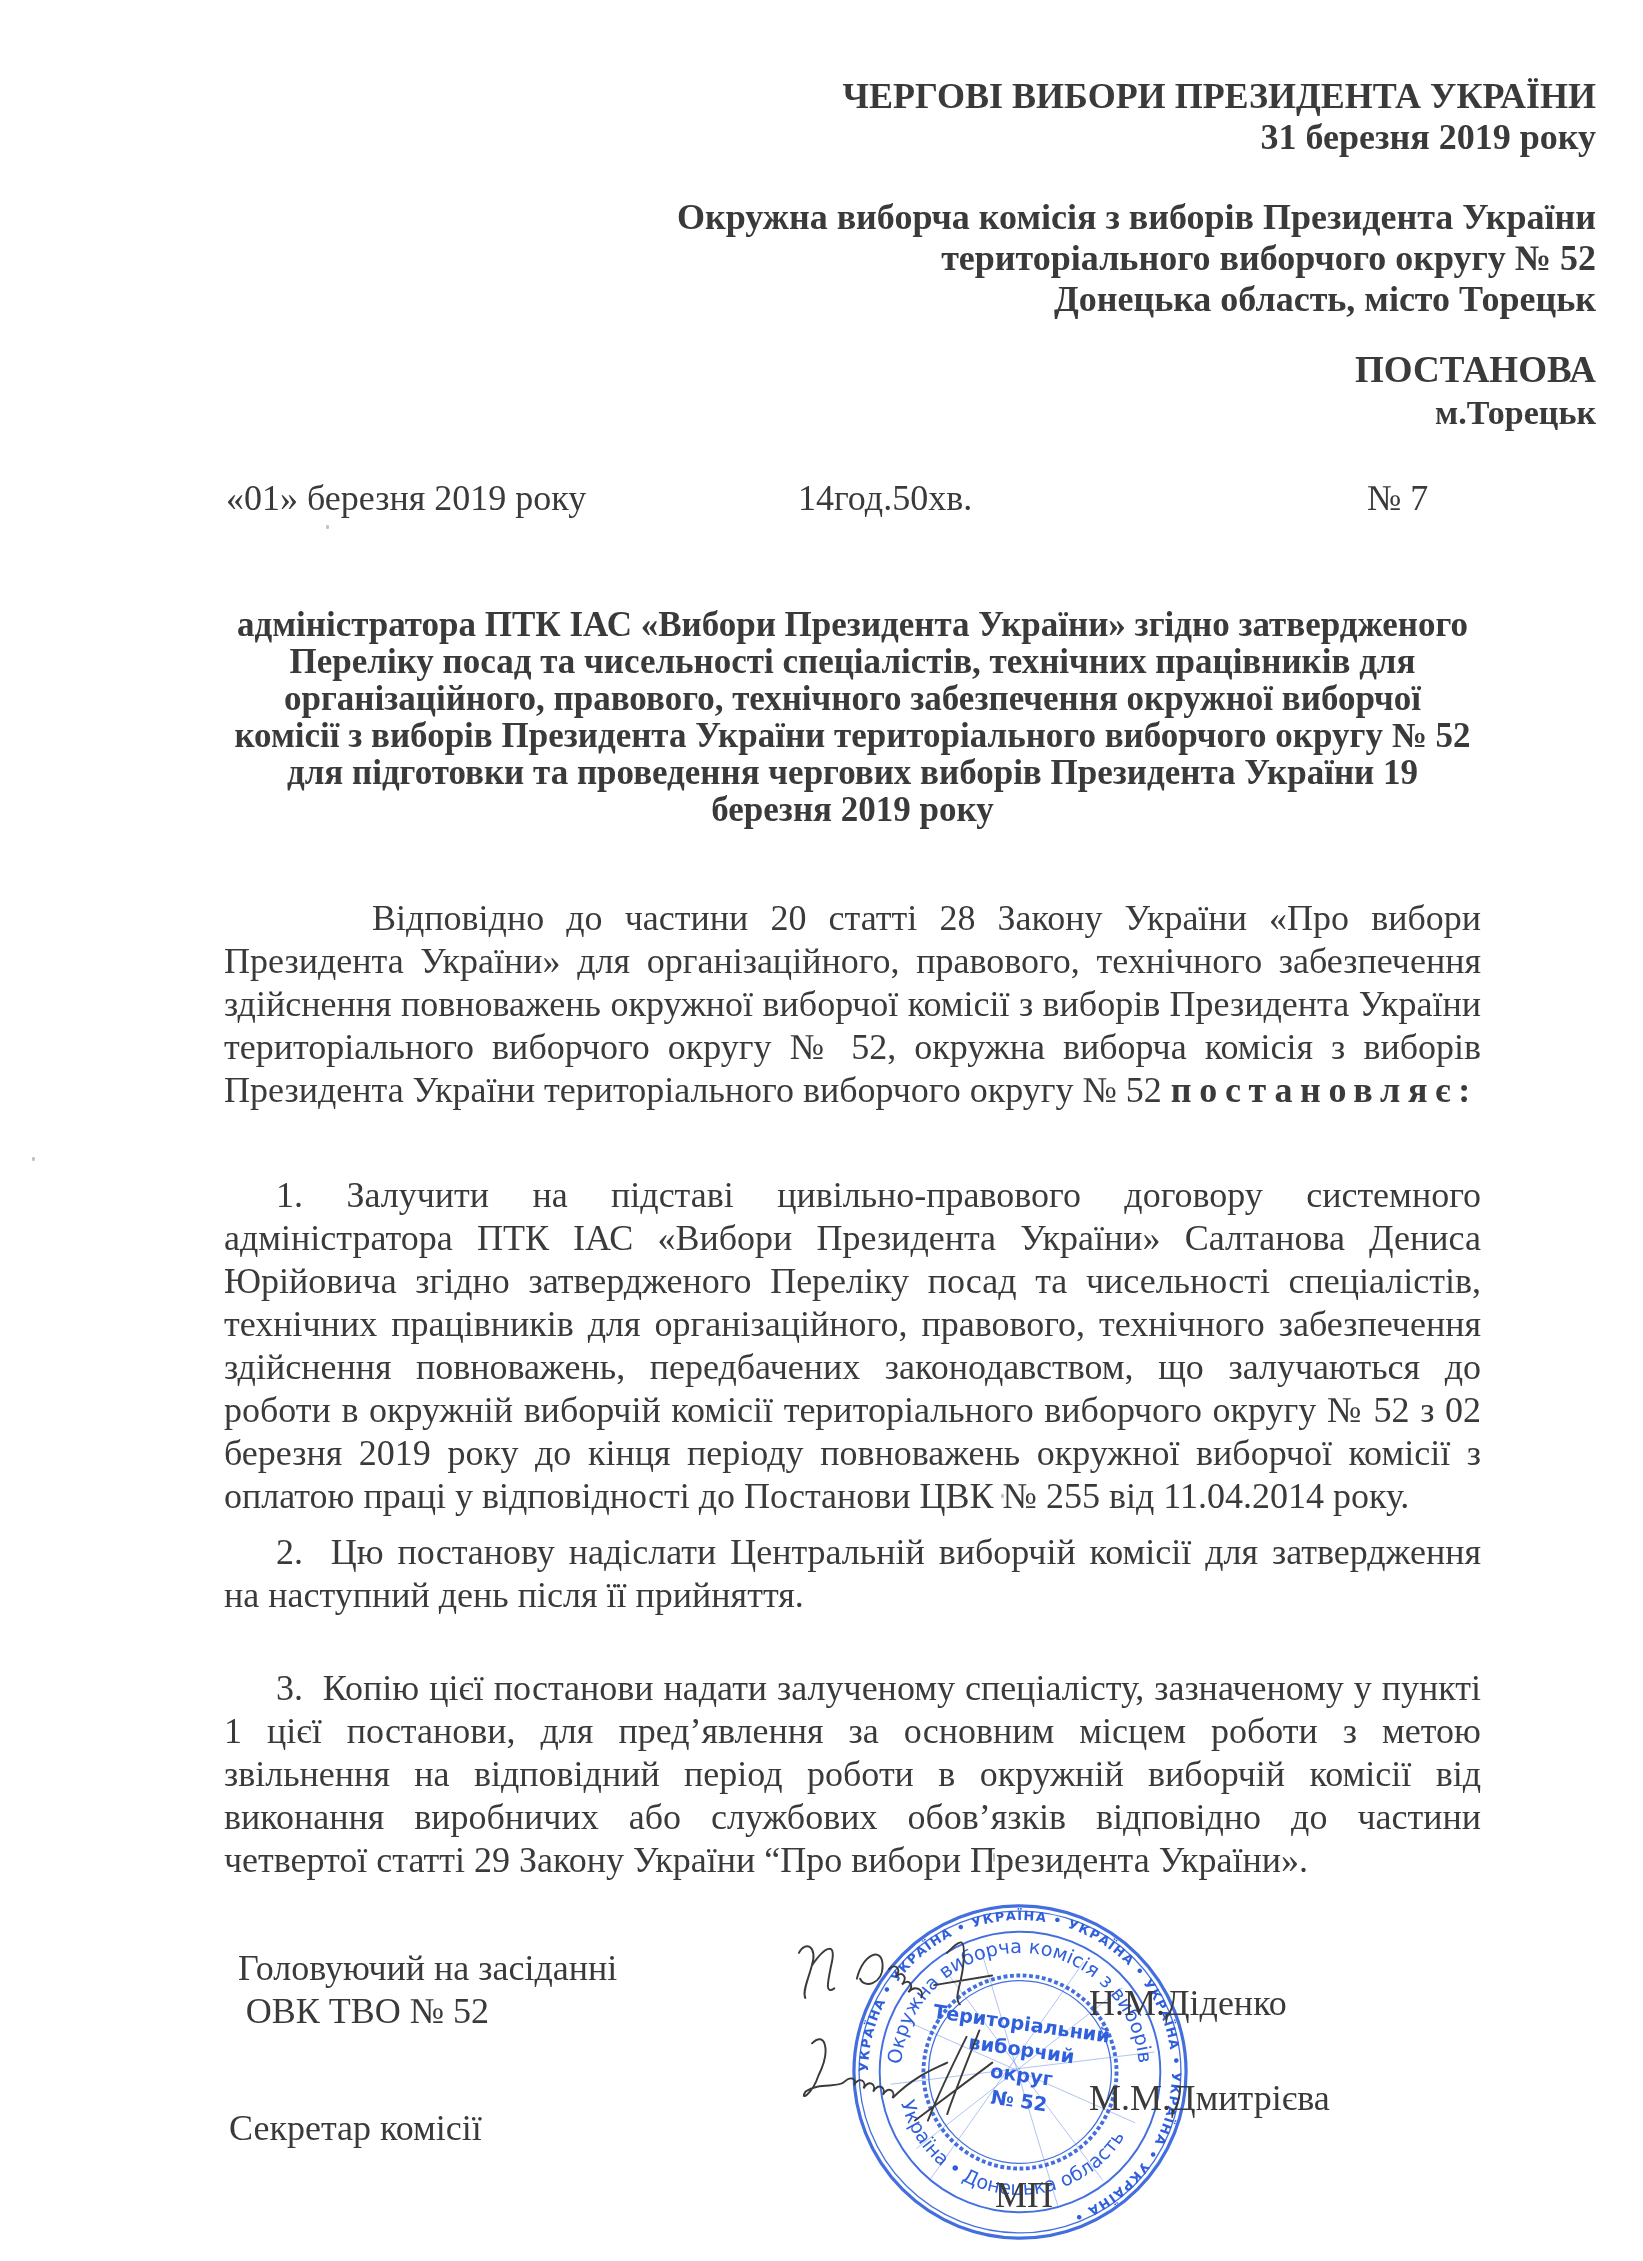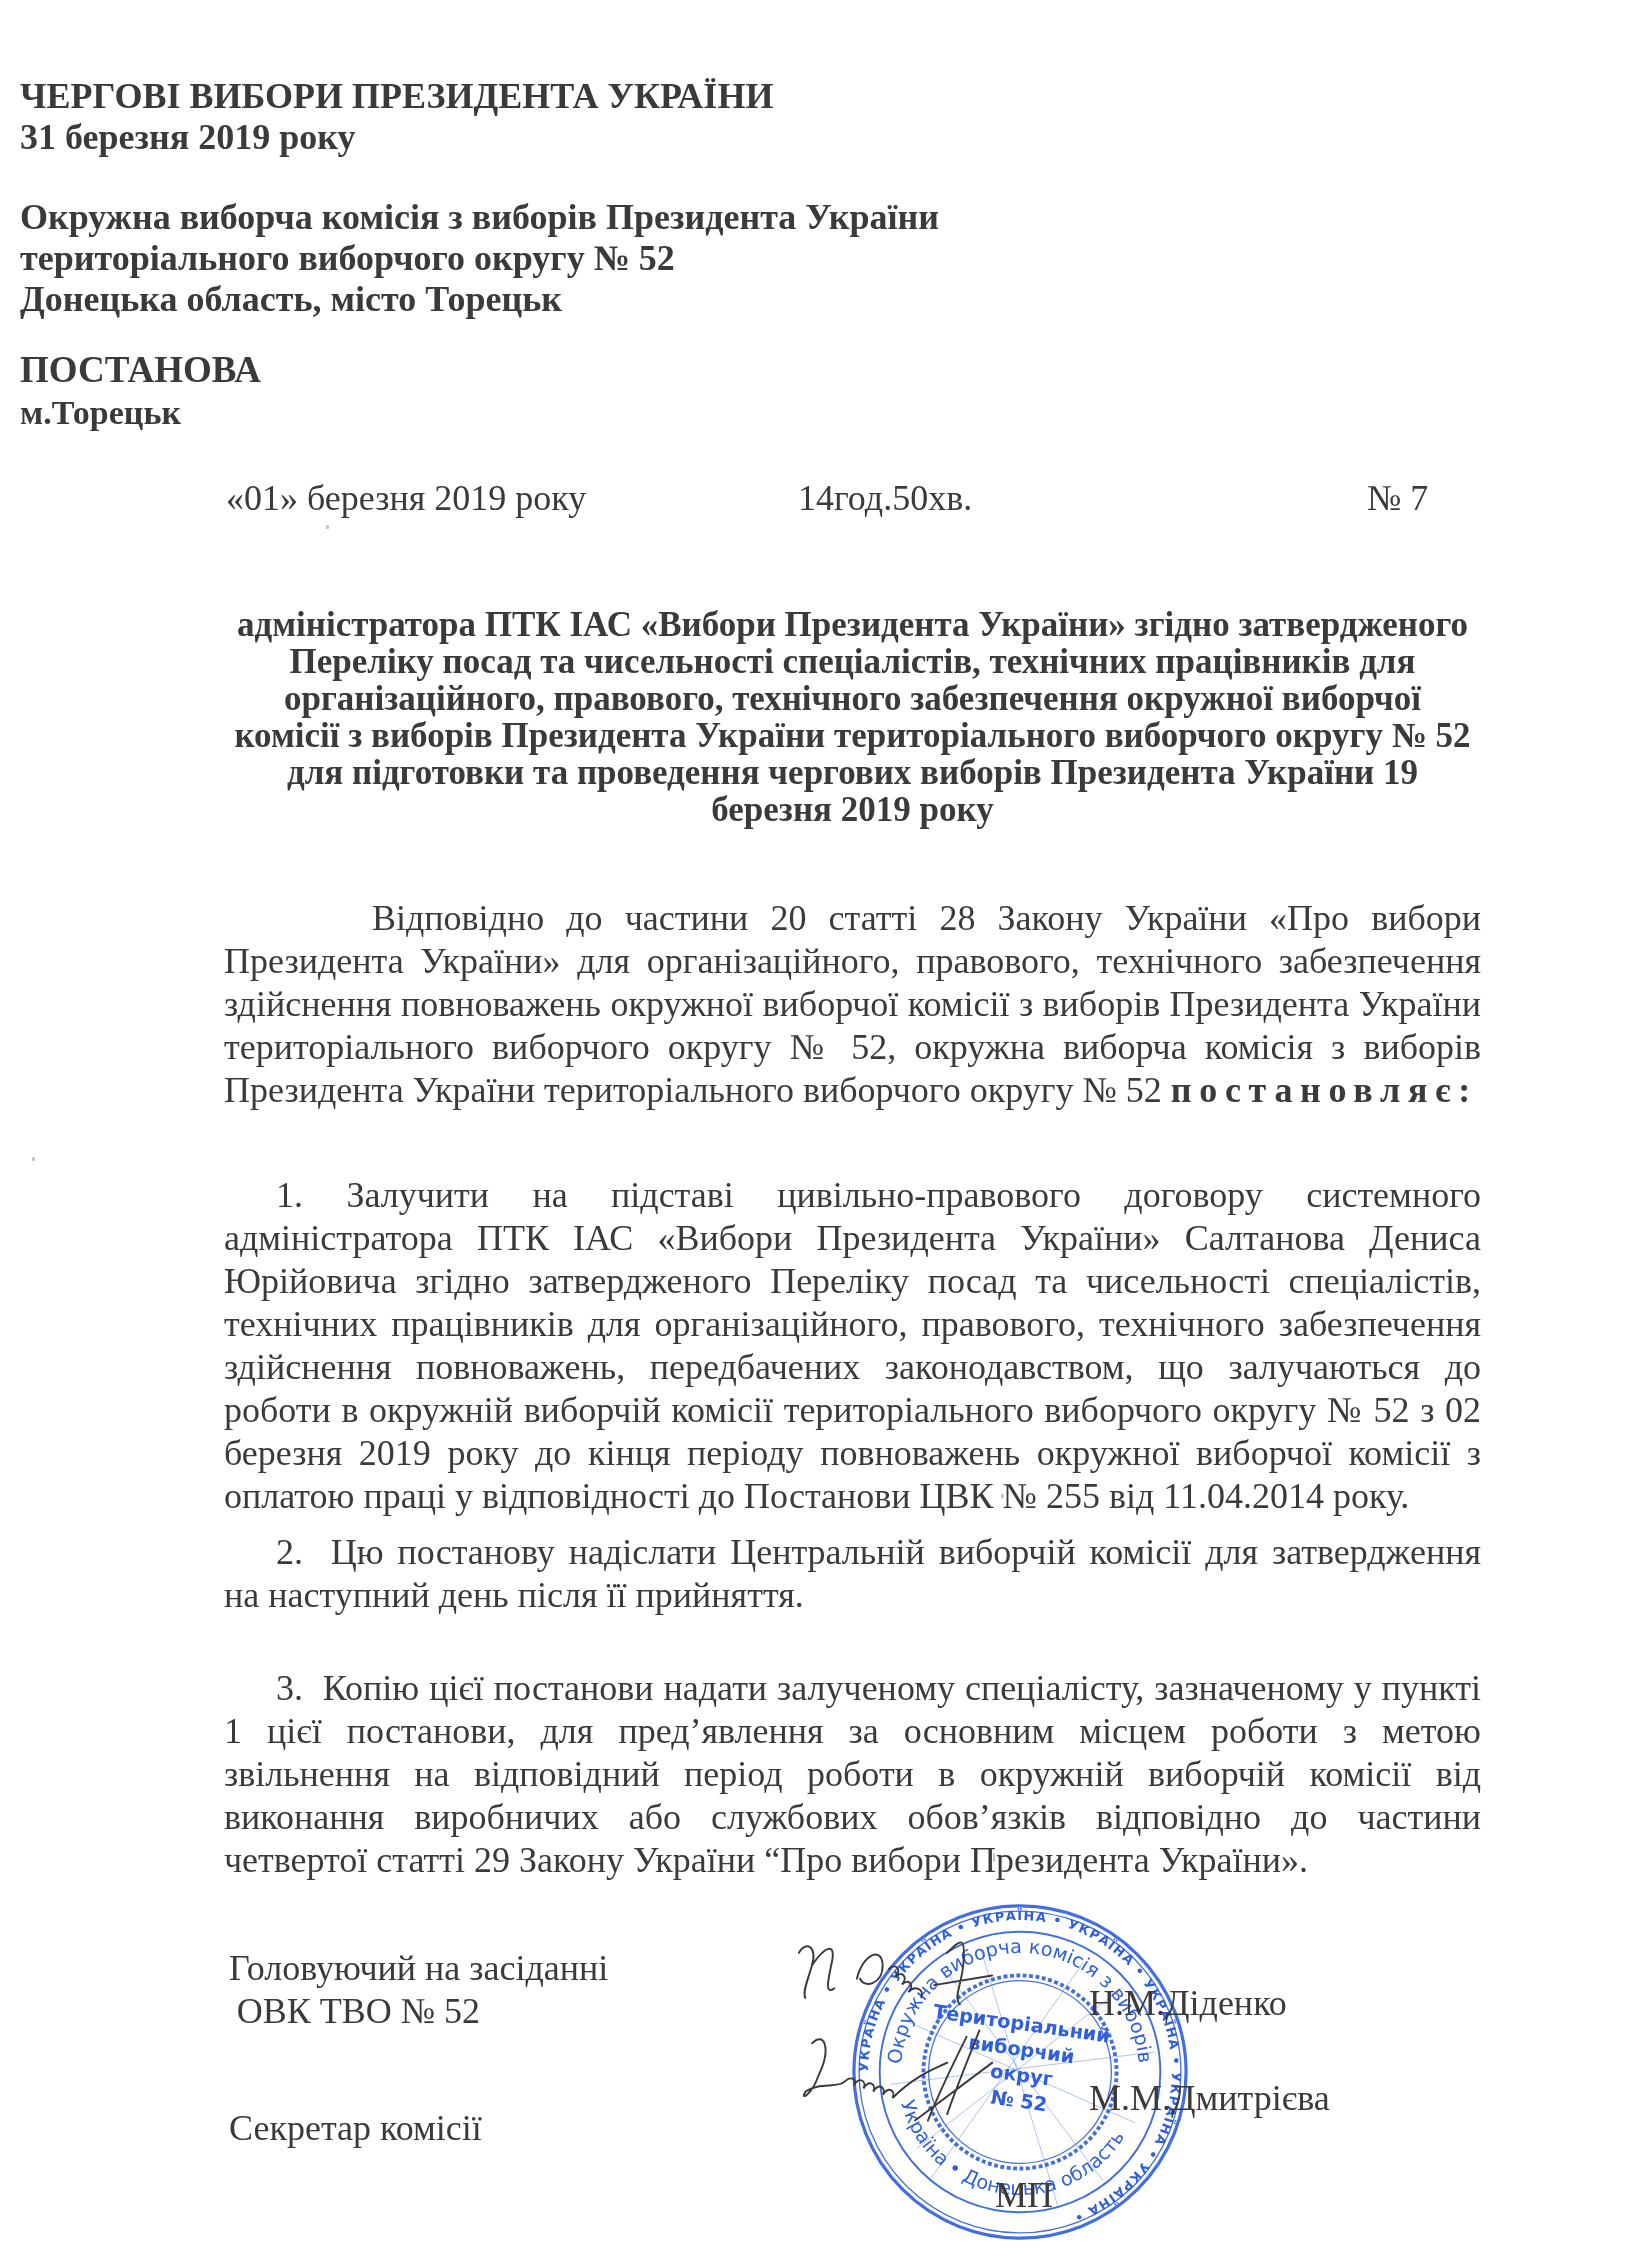--- a/index.html
+++ b/index.html
@@ -1,19 +1,19 @@
 <!DOCTYPE html>
 <html style="font-size:10.3px"><head>
 <meta charset="utf-8">
 <style>
   html, body { margin: 0; padding: 0; background: #ffffff; }
   body { width: 1644px; height: 2261px; position: relative; overflow: hidden;
          font-family: "Liberation Serif", "DejaVu Serif", serif; color: #3a3a3a; }
   .abs { position: absolute; }
-  .center-block { position: absolute; left: 0; width: 1596px; text-align: left; padding-left: 20px; }
+  .center-block { position: absolute; left: 0; width: 1596px; text-align: right; }
   .hdr { font-weight: bold; font-size: 36px; line-height: 41px; }
   .postanova { font-weight: bold; font-size: 37px; line-height: 43px; }
   .dateline { font-size: 36px; line-height: 43px; white-space: nowrap; }
   .subject { position: absolute; left: 224px; width: 1257px; text-align: center;
              font-weight: bold; font-size: 35px; line-height: 37px; }
   .body-para { position: absolute; left: 224px; width: 1257px; text-align: justify;
                font-size: 36px; line-height: 43px; }
   .indent-big { text-indent: 148px; }
   .indent-item { text-indent: 52px; }
   .spaced { font-weight: bold; letter-spacing: 7.7px; }
@@ -70,21 +70,21 @@
 <div class="body-para indent-item" style="top:1531px;">
   <span>2.</span>&nbsp;
   <span>Цю постанову надіслати Центральній виборчій комісії для затвердження на наступний день після її прийняття.</span>
 </div>
 
 <div class="body-para indent-item" style="top:1667px;">
   <span>3.</span>&nbsp;
   <span>Копію цієї постанови надати залученому спеціалісту, зазначеному у пункті 1 цієї постанови, для пред’явлення за основним місцем роботи з метою звільнення на відповідний період роботи в окружній виборчій комісії від виконання виробничих або службових обов’язків відповідно до частини четвертої статті 29 Закону України “Про вибори Президента України».</span>
 </div>
 
-<div class="sig-label" style="left:229px; top:1947px;">
+<div class="sig-label" style="left:238px; top:1947px;">
   <div>Головуючий на засіданні</div>
   <div style="padding-left:7.7px;">ОВК ТВО № 52</div>
 </div>
 <div class="sig-label" style="left:229px; top:2107px;">Секретар комісії</div>
 
 <svg class="stamp" viewBox="0 0 522 522">
   <defs>
     <path id="ringOuter" d="M261,261 m-236,0 a236,236 0 1,1 472,0 a236,236 0 1,1 -472,0"></path>
     <path id="ringMidTop" d="M261,261 m-185,0 a185,185 0 1,1 370,0"></path>
     <path id="ringMidBottom" d="M70,261 a191,191 0 0,0 382,0"></path>

